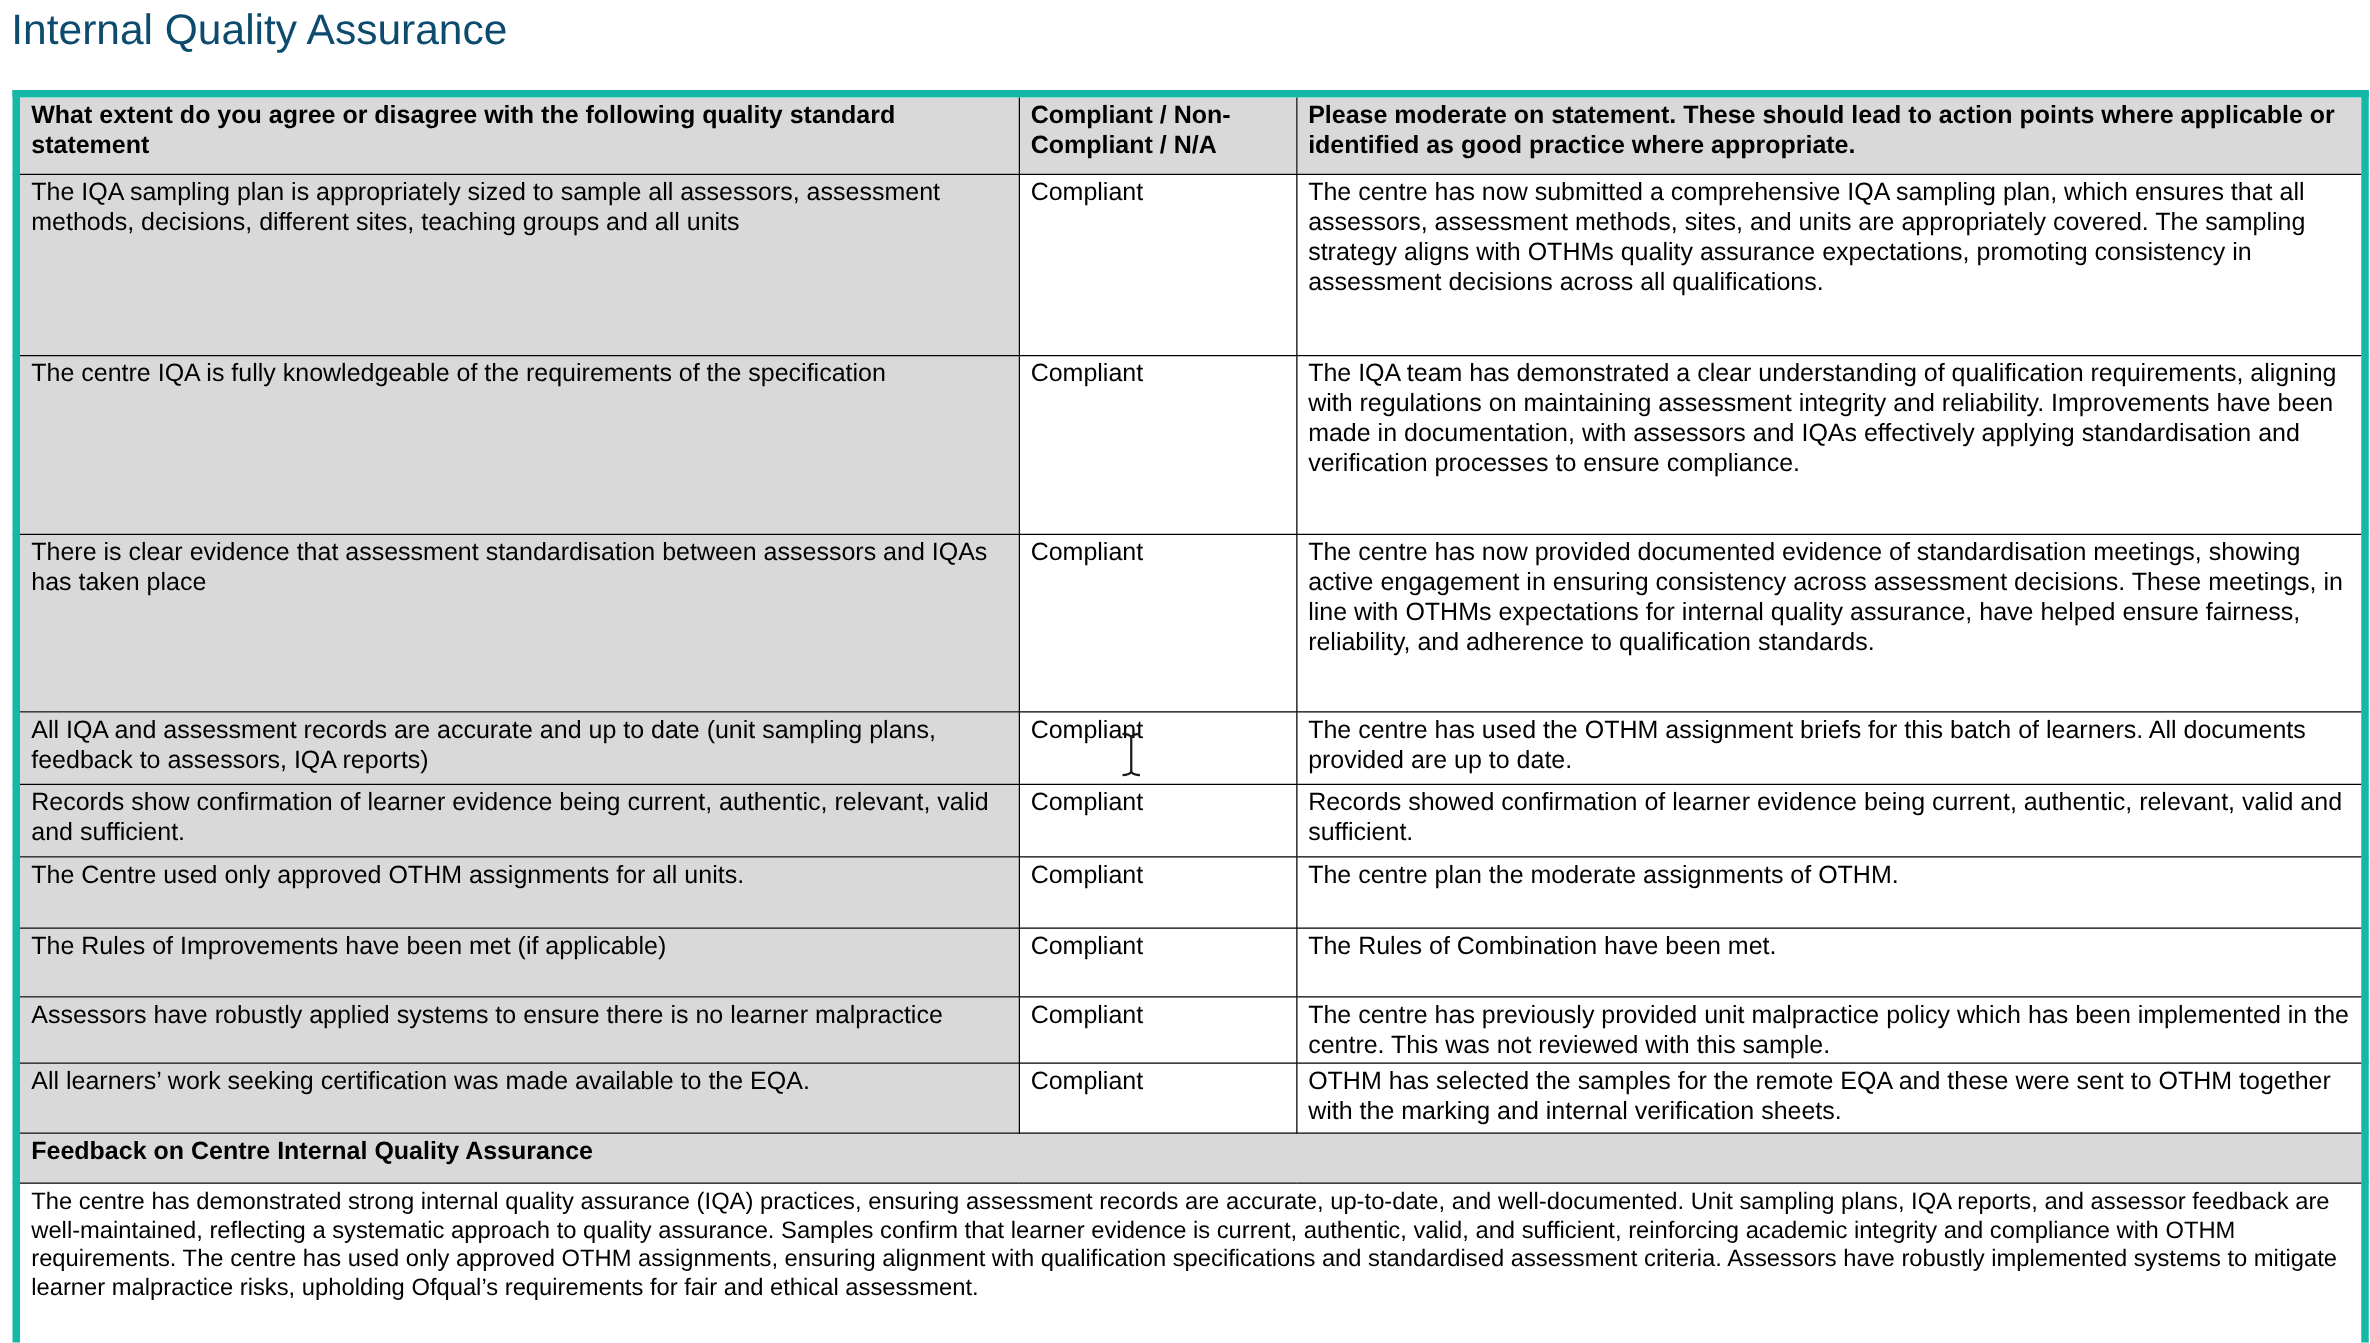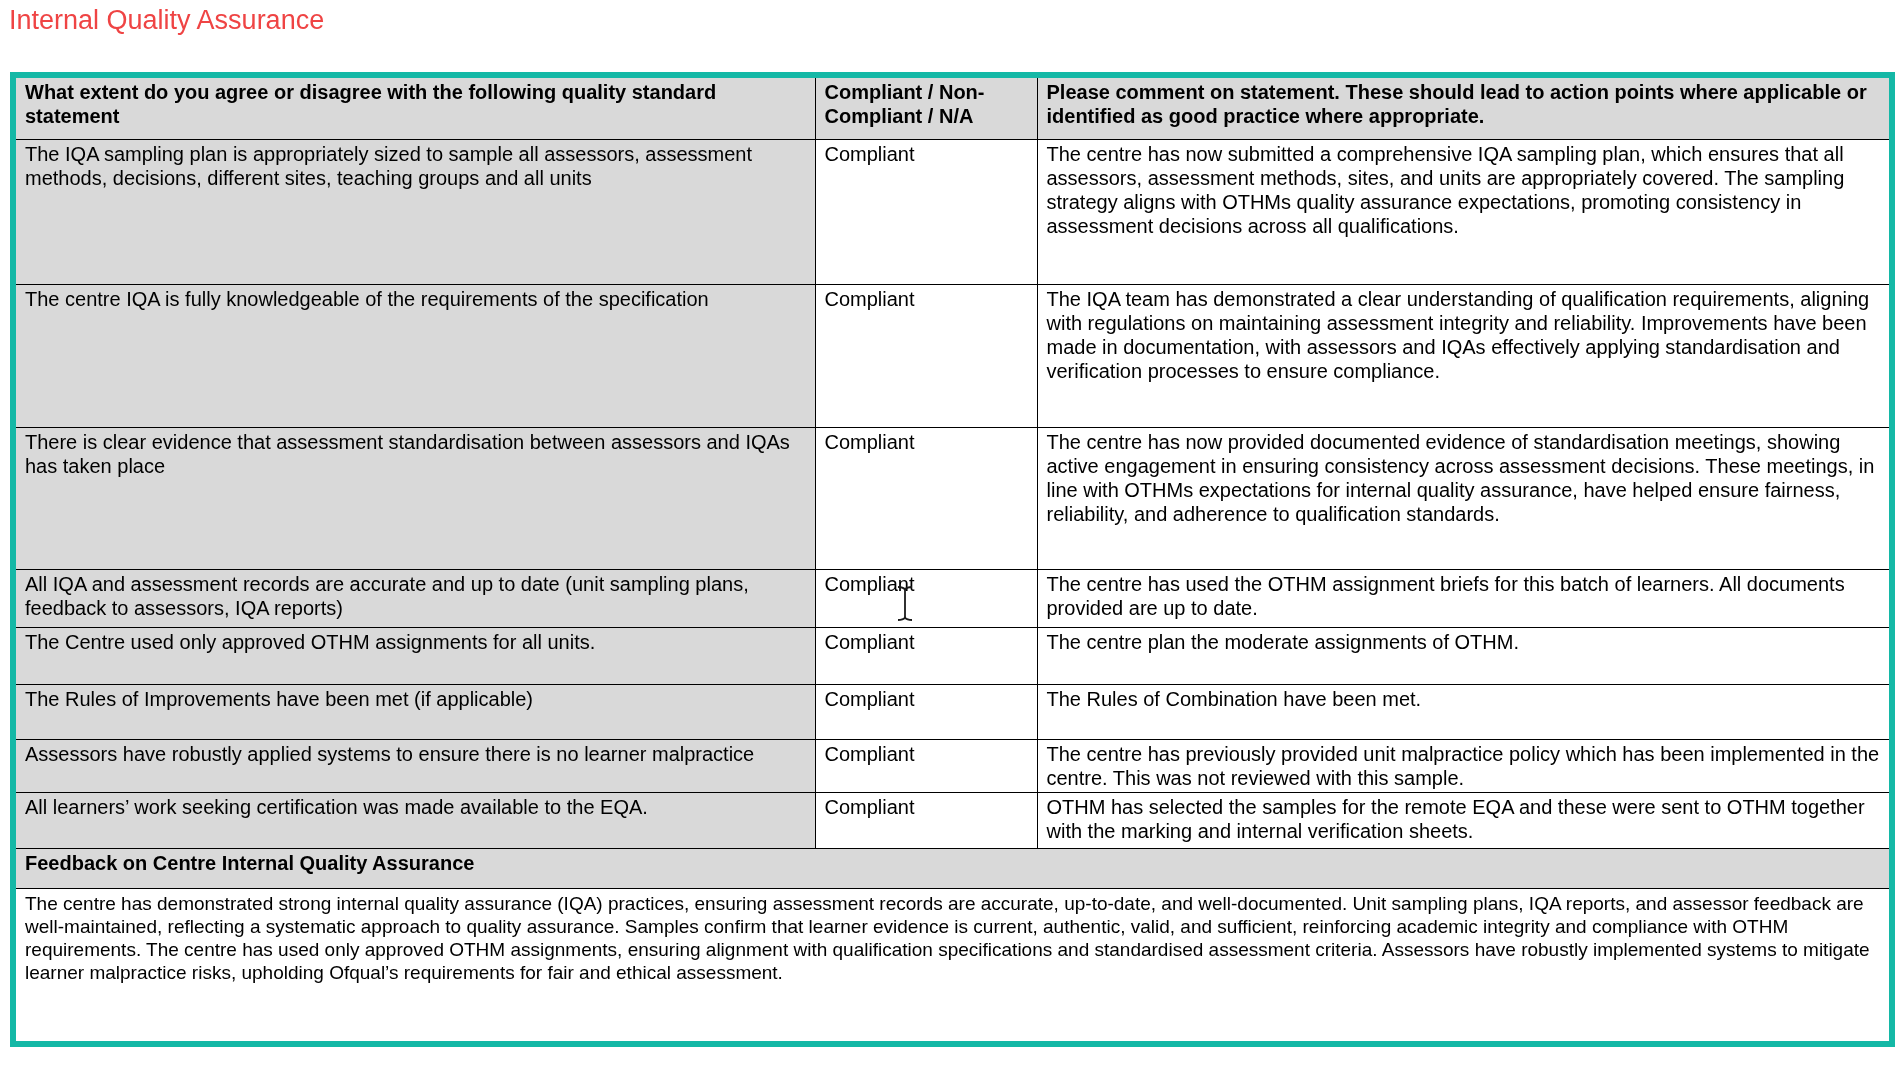--- a/index.html
+++ b/index.html
@@ -7,24 +7,24 @@
     width: 1896px; height: 1074px;
     background: #ffffff;
     font-family: "Liberation Sans", sans-serif;
     color: #000000;
     overflow: hidden;
   }
   .page { position: relative; width: 1896px; height: 1074px; }
   .doc-title {
     position: absolute;
     left: 9px; top: 5px;
-    font-size: 27px;
+    font-size: 34px;
     font-weight: 400;
     letter-spacing: 0px;
-    color: #ef4444;
+    color: #0c4a6e;
     white-space: nowrap;
   }
   table.iqa-table {
     position: absolute;
     left: 10px; top: 72px;
     width: 1879px;
     border-collapse: collapse;
     table-layout: fixed;
     border: 6px solid #14b8a6;
     font-size: 20px;
@@ -73,21 +73,21 @@
     <colgroup>
       <col style="width:802px">
       <col style="width:222px">
       <col style="width:855px">
     </colgroup>
 
     <tbody>
         <tr class="h-hdr">
       <td class="shade bold">What extent do you agree or disagree with the following quality standard statement</td>
       <td class="shade bold">Compliant / Non-Compliant / N/A</td>
-      <td class="shade bold">Please comment on statement. These should lead to action points where applicable or identified as good practice where appropriate.</td>
+      <td class="shade bold">Please moderate on statement. These should lead to action points where applicable or identified as good practice where appropriate.</td>
     </tr>
 
     <tr class="h-r0">
       <td class="shade">The IQA sampling plan is appropriately sized to sample all assessors, assessment methods, decisions, different sites, teaching groups and all units</td>
       <td>Compliant</td>
       <td>The centre has now submitted a comprehensive IQA sampling plan, which ensures that all assessors, assessment methods, sites, and units are appropriately covered. The sampling strategy aligns with OTHMs quality assurance expectations, promoting consistency in assessment decisions across all qualifications.</td>
     </tr>
 
     <tr class="h-r1">
       <td class="shade">The centre IQA is fully knowledgeable of the requirements of the specification</td>
@@ -100,20 +100,25 @@
       <td>Compliant</td>
       <td>The centre has now provided documented evidence of standardisation meetings, showing active engagement in ensuring consistency across assessment decisions. These meetings, in line with OTHMs expectations for internal quality assurance, have helped ensure fairness, reliability, and adherence to qualification standards.</td>
     </tr>
 
     <tr class="h-r3">
       <td class="shade">All IQA and assessment records are accurate and up to date (unit sampling plans, feedback to assessors, IQA reports)</td>
       <td>Compliant</td>
       <td>The centre has used the OTHM assignment briefs for this batch of learners. All documents provided are up to date.</td>
     </tr>
 
+    <tr class="h-r4">
+      <td class="shade">Records show confirmation of learner evidence being current, authentic, relevant, valid and sufficient.</td>
+      <td>Compliant</td>
+      <td>Records showed confirmation of learner evidence being current, authentic, relevant, valid and sufficient.</td>
+    </tr>
 
     <tr class="h-r5">
       <td class="shade">The Centre used only approved OTHM assignments for all units.</td>
       <td>Compliant</td>
       <td>The centre plan the moderate assignments of OTHM.</td>
     </tr>
 
     <tr class="h-r6">
       <td class="shade">The Rules of Improvements have been met (if applicable)</td>
       <td>Compliant</td>

